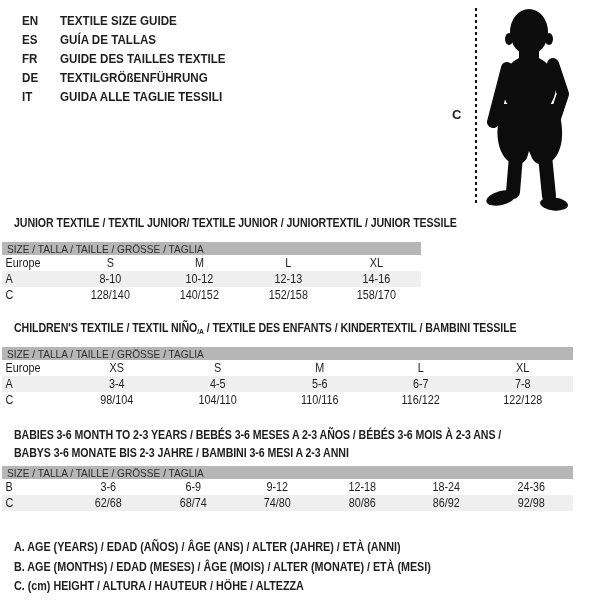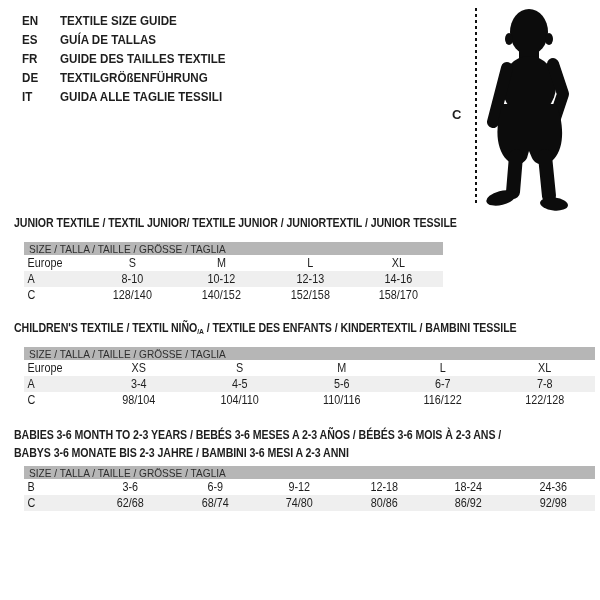--- a/index.html
+++ b/index.html
@@ -19,21 +19,21 @@
           background:repeating-linear-gradient(to bottom,#111 0 3px,transparent 3px 6px);}
   .c-label{position:absolute;left:452px;top:107px;font-size:13px;font-weight:bold;}
   .baby-svg{position:absolute;left:485px;top:6px;}
 
   
   .sec-title{position:absolute;left:14px;font-size:12.5px;font-weight:bold;white-space:nowrap;
           transform:scaleX(0.85);transform-origin:0 50%;letter-spacing:-0.1px;}
   .sub{font-size:8px;vertical-align:-2px;}
 
   
-  .size-table{position:absolute;left:24px;}
+  .size-table{position:absolute;left:2px;}
   .bar{height:13px;background:#b6b6b6;display:flex;align-items:center;padding-left:5px;}
   .bar span{font-size:11.5px;color:#2e2e2e;white-space:nowrap;display:inline-block;
           transform:scaleX(0.88);transform-origin:0 50%;}
   .trow{display:flex;height:16px;align-items:center;font-size:12px;}
   .trow.shaded{background:#efefef;}
   .lbl{width:60px;padding-left:4px;text-align:left;transform:scaleX(0.9);transform-origin:left center;}
   .val{flex:1;text-align:center;transform:scaleX(0.9);}
 
   
   .notes{position:absolute;left:14px;top:540px;}
@@ -163,14 +163,19 @@
       <div class="lbl">C</div>
       <div class="val">62/68</div>
       <div class="val">68/74</div>
       <div class="val">74/80</div>
       <div class="val">80/86</div>
       <div class="val">86/92</div>
       <div class="val">92/98</div>
     </div>
   </div>
 
+  <div class="notes">
+    <div class="note-line">A. AGE (YEARS) / EDAD (AÑOS) / ÂGE (ANS) / ALTER (JAHRE) / ETÀ (ANNI)</div>
+    <div class="note-line">B. AGE (MONTHS) / EDAD (MESES) / ÂGE (MOIS) / ALTER (MONATE) / ETÀ (MESI)</div>
+    <div class="note-line">C. (cm) HEIGHT / ALTURA / HAUTEUR / HÖHE / ALTEZZA</div>
+  </div>
 
 </div>
 
 </body></html>

